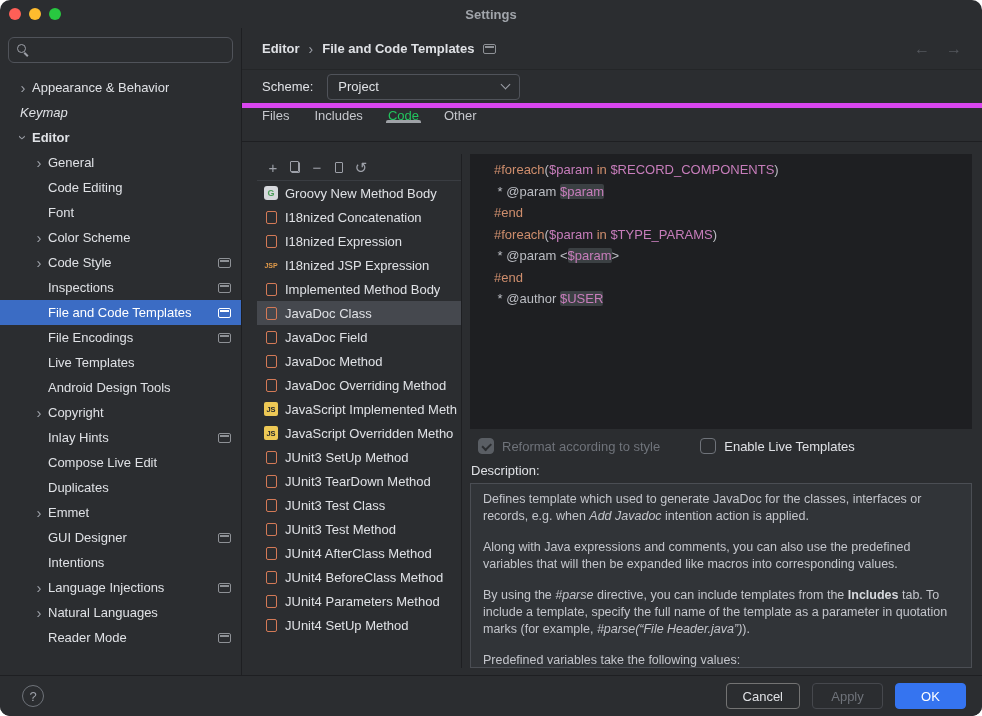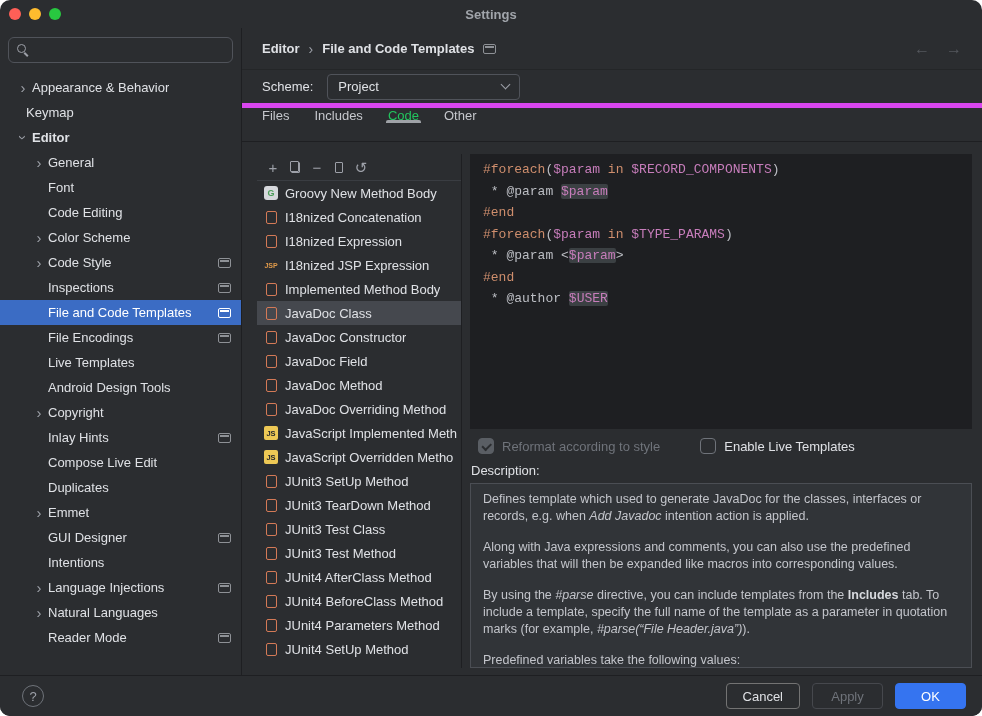--- a/index.html
+++ b/index.html
@@ -76,22 +76,22 @@
   .t-row { height:24px; display:flex; align-items:center; gap:7px; padding:0 4px 0 7px; white-space:nowrap; overflow:hidden; }
   .t-row.selected { background:#45484e; }
   .t-icon { width:14px; height:14px; flex:0 0 14px; display:flex; align-items:center; justify-content:center; font-weight:700; }
   .t-icon.template::before { content:""; width:9px; height:11px; border:1.5px solid #d47a57; border-radius:2px; display:block; }
   .t-icon.groovy { background:#d6d8dc; color:#4a9c58; border-radius:3px; font-size:9px; }
   .t-icon.js { background:#edc855; color:#26282b; border-radius:2px; font-size:7.5px; }
   .t-icon.jsp { color:#e09a4a; font-size:7px; }
   .t-label { overflow:hidden; white-space:nowrap; }
 
   .editor-stack { flex:1; display:flex; flex-direction:column; min-width:0; padding-left:8px; }
-  .code-editor { height:275px; flex:0 0 275px; background:#1e1f22; padding:5px 13px;
-                 font-family:Liberation Mono, monospace; font-size:13px;
+  .code-editor { height:275px; flex:0 0 275px; background:#1e1f22; padding:5px 24px;
+                 font-family:Liberation Sans, sans-serif; font-size:13px;
                  line-height:21.5px; color:#bcbec4; white-space:pre; overflow:hidden; }
   .tok-dir { color:#cf8e6d; }
   .tok-var { color:#c77dbb; }
   .tok-varhl { color:#c77dbb; background:#3b4043; border-radius:2px; }
   .tok-plain { color:#bcbec4; }
   .options-row { height:34px; flex:0 0 34px; display:flex; align-items:center; gap:40px; padding-left:8px; }
   .checkbox-row { display:flex; align-items:center; gap:8px; }
   .checkbox { width:16px; height:16px; border:1.5px solid #6f737a; border-radius:4px; position:relative; flex:0 0 auto; }
   .checkbox.checked { background:#5a5e64; border-color:#5a5e64; }
   .checkbox.checked::after { content:""; position:absolute; left:3px; top:3.5px; width:7px; height:3.5px;
@@ -134,39 +134,39 @@
     <aside class="sidebar">
       <div class="searchbox">
         <span class="search-icon"></span>
         <input class="search-input" style="">
       </div>
       <div class="tree">
           <div class="tree-row" style="padding-left: 14px;">
             <span class="chevron">›</span>
             <span class="tree-label">Appearance &amp; Behavior</span>
           </div>
-          <div class="tree-row" style="padding-left: 8px;">
+          <div class="tree-row" style="padding-left: 2px; font-style: italic;">
             <span class="chevron"></span>
             <span class="tree-label">Keymap</span>
           </div>
           <div class="tree-row bold" style="padding-left: 14px;">
             <span class="chevron down">›</span>
             <span class="tree-label">Editor</span>
           </div>
           <div class="tree-row" style="padding-left: 30px;">
             <span class="chevron">›</span>
             <span class="tree-label">General</span>
           </div>
           <div class="tree-row" style="padding-left: 30px;">
             <span class="chevron"></span>
+            <span class="tree-label">Code Editing</span>
+          </div>
+          <div class="tree-row" style="padding-left: 30px;">
+            <span class="chevron"></span>
             <span class="tree-label">Font</span>
-          </div>
-          <div class="tree-row" style="padding-left: 30px;">
-            <span class="chevron"></span>
-            <span class="tree-label">Code Editing</span>
           </div>
           <div class="tree-row" style="padding-left: 30px;">
             <span class="chevron">›</span>
             <span class="tree-label">Color Scheme</span>
           </div>
           <div class="tree-row" style="padding-left: 30px;">
             <span class="chevron">›</span>
             <span class="tree-label">Code Style</span>
             <span class="badge-icon">
               <i></i>
@@ -328,24 +328,20 @@
               <div class="t-row">
                 <span class="t-icon template"></span>
                 <span class="t-label">Implemented Method Body</span>
               </div>
               <div class="t-row selected">
                 <span class="t-icon template"></span>
                 <span class="t-label">JavaDoc Class</span>
               </div>
               <div class="t-row">
                 <span class="t-icon template"></span>
-                <span class="t-label">JavaDoc Constructor</span>
-              </div>
-              <div class="t-row">
-                <span class="t-icon template"></span>
                 <span class="t-label">JavaDoc Field</span>
               </div>
               <div class="t-row">
                 <span class="t-icon template"></span>
                 <span class="t-label">JavaDoc Method</span>
               </div>
               <div class="t-row">
                 <span class="t-icon template"></span>
                 <span class="t-label">JavaDoc Overriding Method</span>
               </div>

